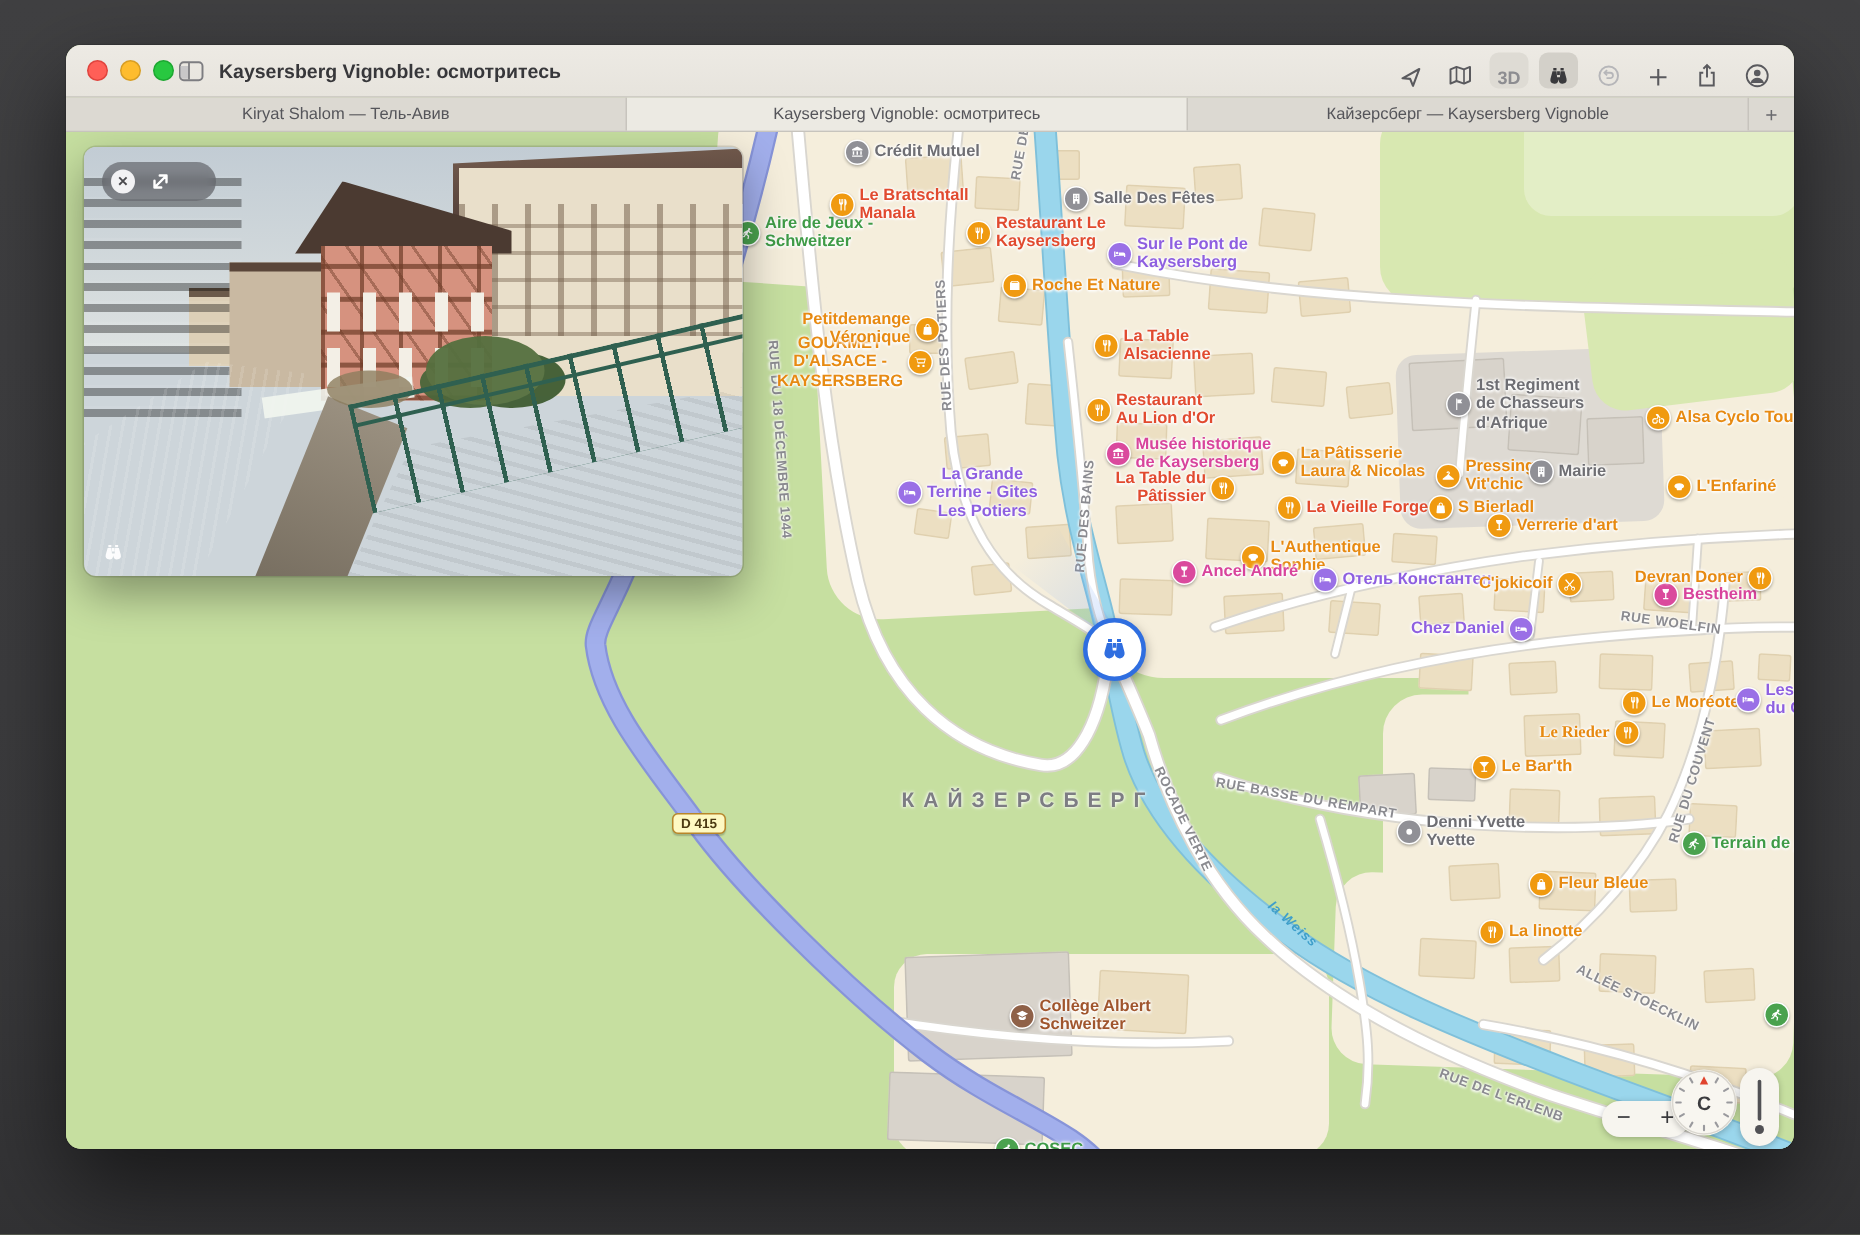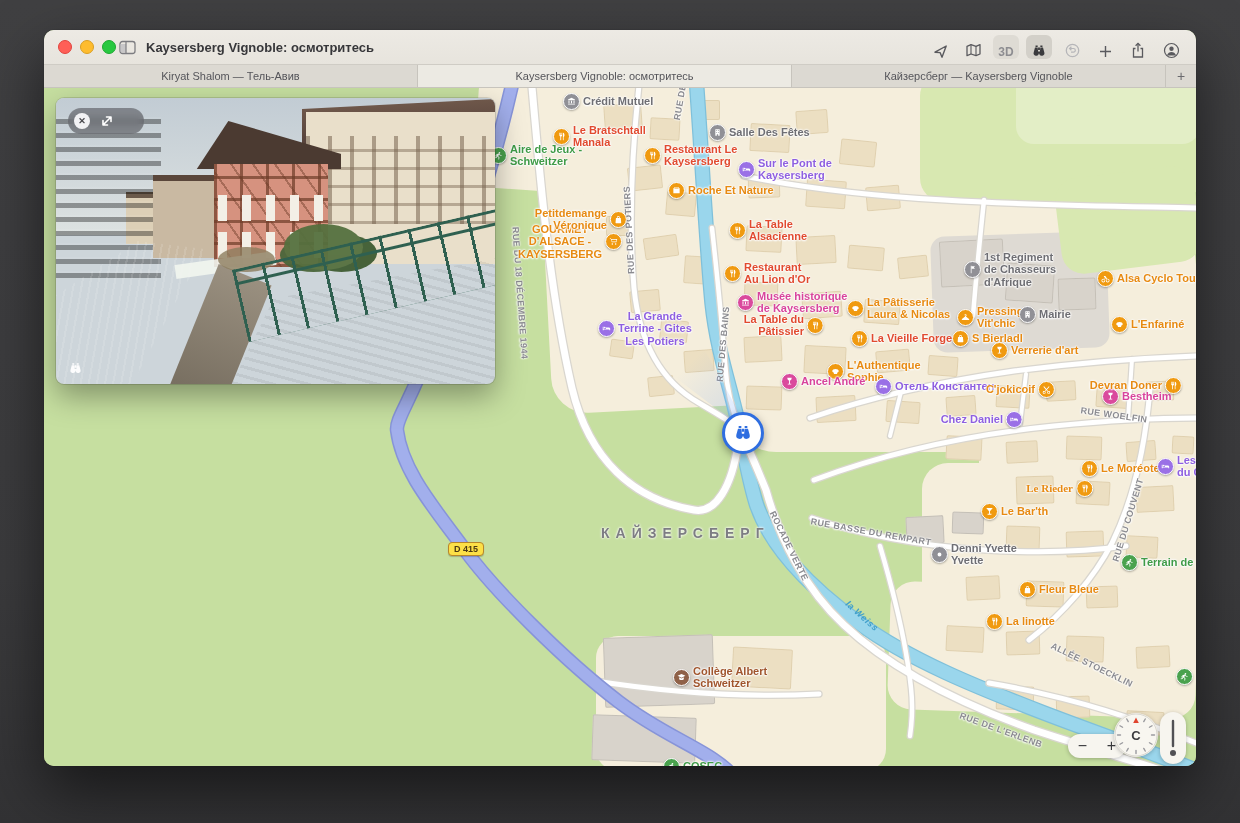--- a/index.html
+++ b/index.html
@@ -39,21 +39,21 @@
   .area.field2{background:#e3eec6;}
   .bldg{position:absolute;border-radius:2px;}
   .bldg.b{background:#ecdfc2;box-shadow:inset 0 0 0 1px rgba(200,180,140,.35);}
   .bldg.g{background:#d8d3cb;box-shadow:inset 0 0 0 1px rgba(140,135,125,.25);}
   svg.geo{position:absolute;left:0;top:0;z-index:5;}
   .street{position:absolute;z-index:12;font-size:9px;font-weight:600;letter-spacing:.4px;color:#8b8b90;
           white-space:nowrap;text-shadow:0 0 2px #fff,0 0 2px #fff,0 1px 2px #fff;}
   .street.water{color:#3f9fca;font-style:italic;font-weight:600;text-shadow:none;letter-spacing:.6px;}
   .city{position:absolute;z-index:12;font-size:14px;font-weight:600;letter-spacing:6px;color:#7d7d83;
         text-shadow:0 0 2px #fff,0 0 3px #fff;white-space:nowrap;}
-  .badge{position:absolute;z-index:13;background:#fde047;border:1px solid #b8862a;border-radius:4px;
+  .badge{position:absolute;z-index:13;background:#fef9c3;border:1px solid #b8862a;border-radius:4px;
          font-size:9px;font-weight:700;color:#4c3a12;padding:1px 5px;white-space:nowrap;
          box-shadow:0 1px 1px rgba(0,0,0,.2);}
   
   .poi{position:absolute;display:flex;align-items:center;gap:3px;z-index:30;cursor:pointer;}
   .poi .lbl{font-size:11px;font-weight:600;line-height:1.12;white-space:nowrap;
             text-shadow:0 0 2px #fff,0 0 2px #fff,0 0 3px #fff,0 1px 2px #fff;}
   .poi.rev{flex-direction:row-reverse;}
   .poi.rev .lbl{text-align:right;}
   .poi.center .lbl{text-align:center;}
   .pin{width:15px;height:15px;border-radius:50%;border:1.5px solid #fff;flex:0 0 auto;

